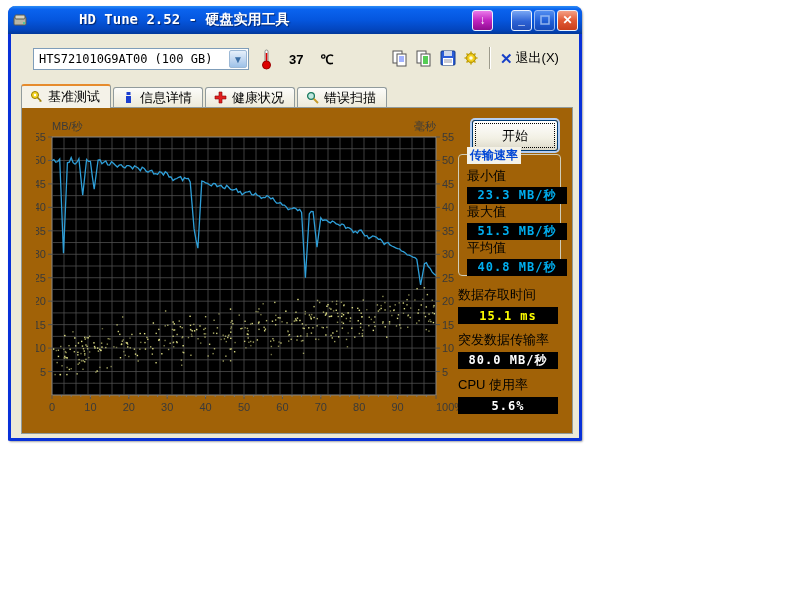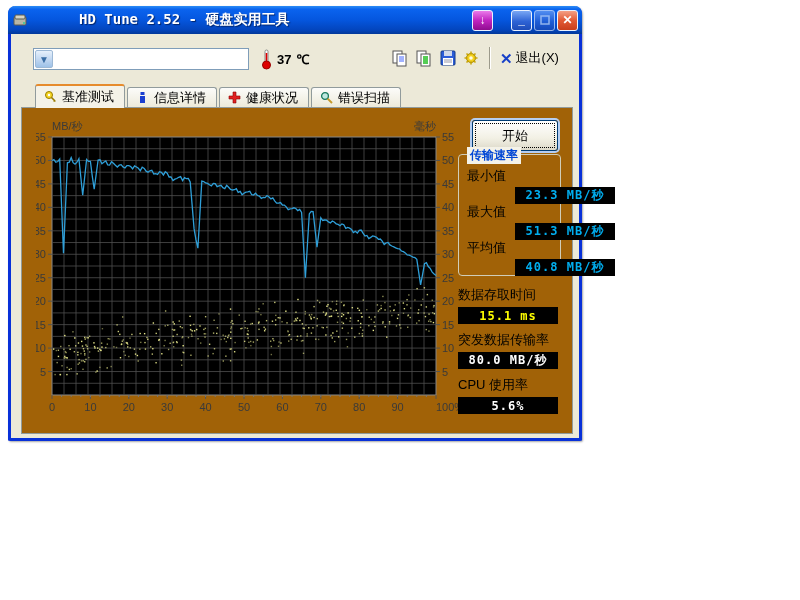--- a/index.html
+++ b/index.html
@@ -33,32 +33,32 @@
   .toolbar { position:absolute; left:0; top:28px; width:568px; height:52px; }
   .combo { position:absolute; left:22px; top:14px; width:216px; height:22px;
            background:#fff; border:1px solid #7F9DB9; display:flex; align-items:center; }
   .combo-text { flex:1; font-family:"DejaVu Sans Mono", monospace; font-size:12px;
                 padding-left:5px; color:#000; white-space:nowrap; overflow:hidden; }
   .combo-btn { width:18px; height:18px; margin:1px; border-radius:2px;
                background:linear-gradient(180deg,#e6f0fb,#bcd4f0 60%,#9ec2e8);
                border:1px solid #9db9d6; display:flex; align-items:center; justify-content:center;
                color:#3a6ea5; font-size:10px; }
   .temp-wrap { position:absolute; left:250px; top:14px; height:22px; display:flex;
-               align-items:center; gap:5px; font-size:13px; font-weight:bold; color:#000; }
+               align-items:center; gap:17px; font-size:13px; font-weight:bold; color:#000; }
   .tool-icons { position:absolute; left:377px; top:12px; display:flex; align-items:center; }
   .tool-icon { width:24px; height:24px; display:flex; align-items:center; justify-content:center;
                cursor:pointer; }
   .vsep { width:2px; height:22px; border-left:1px solid #9c9a8b; border-right:1px solid #fff;
           margin:0 5px; }
   .exit-btn { display:flex; align-items:center; gap:3px; font-size:13px; color:#000;
               cursor:pointer; padding:2px 4px; }
   .exit-x { color:#1740c8; font-weight:bold; font-size:15px; line-height:13px; }
 
   
-  .tabs { position:absolute; left:24px; top:79px; display:flex; align-items:flex-end; height:23px; }
+  .tabs { position:absolute; left:10px; top:79px; display:flex; align-items:flex-end; height:23px; }
   .tab { display:flex; align-items:center; gap:5px; padding:3px 10px 4px 8px;
          border:1px solid #919B9C; border-bottom:none; border-radius:3px 3px 0 0;
          background:linear-gradient(180deg,#fcfcfa,#ece9d8); margin-right:2px;
          font-size:13px; color:#000; height:21px; cursor:pointer; }
   .tab.active { border-top:2px solid #E68B2C; background:#F4F2E8; height:24px;
                 position:relative; z-index:3; }
   .tab-panel { position:absolute; left:10px; top:101px; width:552px; height:327px;
                background:#a16207; border:1px solid #919B9C; z-index:2; }
 
   
@@ -72,21 +72,21 @@
   .start-btn .focus { position:absolute; inset:2px; border:1px dotted #000; border-radius:1px; }
   .groupbox { position:absolute; left:436px; top:46px; width:103px; height:122px;
               border:1px solid #D0CDB8; border-radius:4px; }
   .groupbox-title { position:absolute; left:8px; top:-8px; background:#F4F2E8;
                     padding:0 3px; font-size:12px; font-weight:bold; color:#0046D5; }
   .stat-label { font-size:13px; color:#000; }
   .lcd { background:#000; height:17px; display:flex; align-items:center; justify-content:center;
          font-family:"DejaVu Sans Mono", monospace; font-size:12px; font-weight:bold;
          letter-spacing:1px; }
   .g-item { position:absolute; left:8px; width:100px; }
-  .g-item .lcd { margin-top:2px; width:100px;margin-left:48px; }
+  .g-item .lcd { margin-top:2px; width:100px; }
   .x-stat { position:absolute; left:436px; width:100px; }
   .x-stat .lcd { margin-top:3px; width:100px; }
 </style>
 </head>
 <body>
 
 <div class="stage">
   <div class="window">
 
     <div class="titlebar">
@@ -101,20 +101,21 @@
       <span class="tb-btn btn-max">
         <svg width="10" height="10" viewBox="0 0 10 10">
           <rect x="1" y="1" width="8" height="8" fill="none" stroke="#dce8fa" stroke-width="1.5"></rect>
         </svg>
       </span>
       <span class="tb-btn btn-close">✕</span>
     </div>
 
     <div class="toolbar">
       <div class="combo">
+        <span class="combo-text">HTS721010G9AT00  (100 GB)</span>
         <span class="combo-btn">▼</span>
       </div>
       <div class="temp-wrap">
         <svg width="11" height="22" viewBox="0 0 11 22">
           <rect x="4" y="2" width="3" height="13" rx="1.5" fill="#fff" stroke="#888"></rect>
           <rect x="4.7" y="5" width="1.6" height="10" fill="#d00"></rect>
           <circle cx="5.5" cy="17" r="4" fill="#d00" stroke="#900"></circle>
         </svg>
         <span>37</span>
         <span>℃</span>

